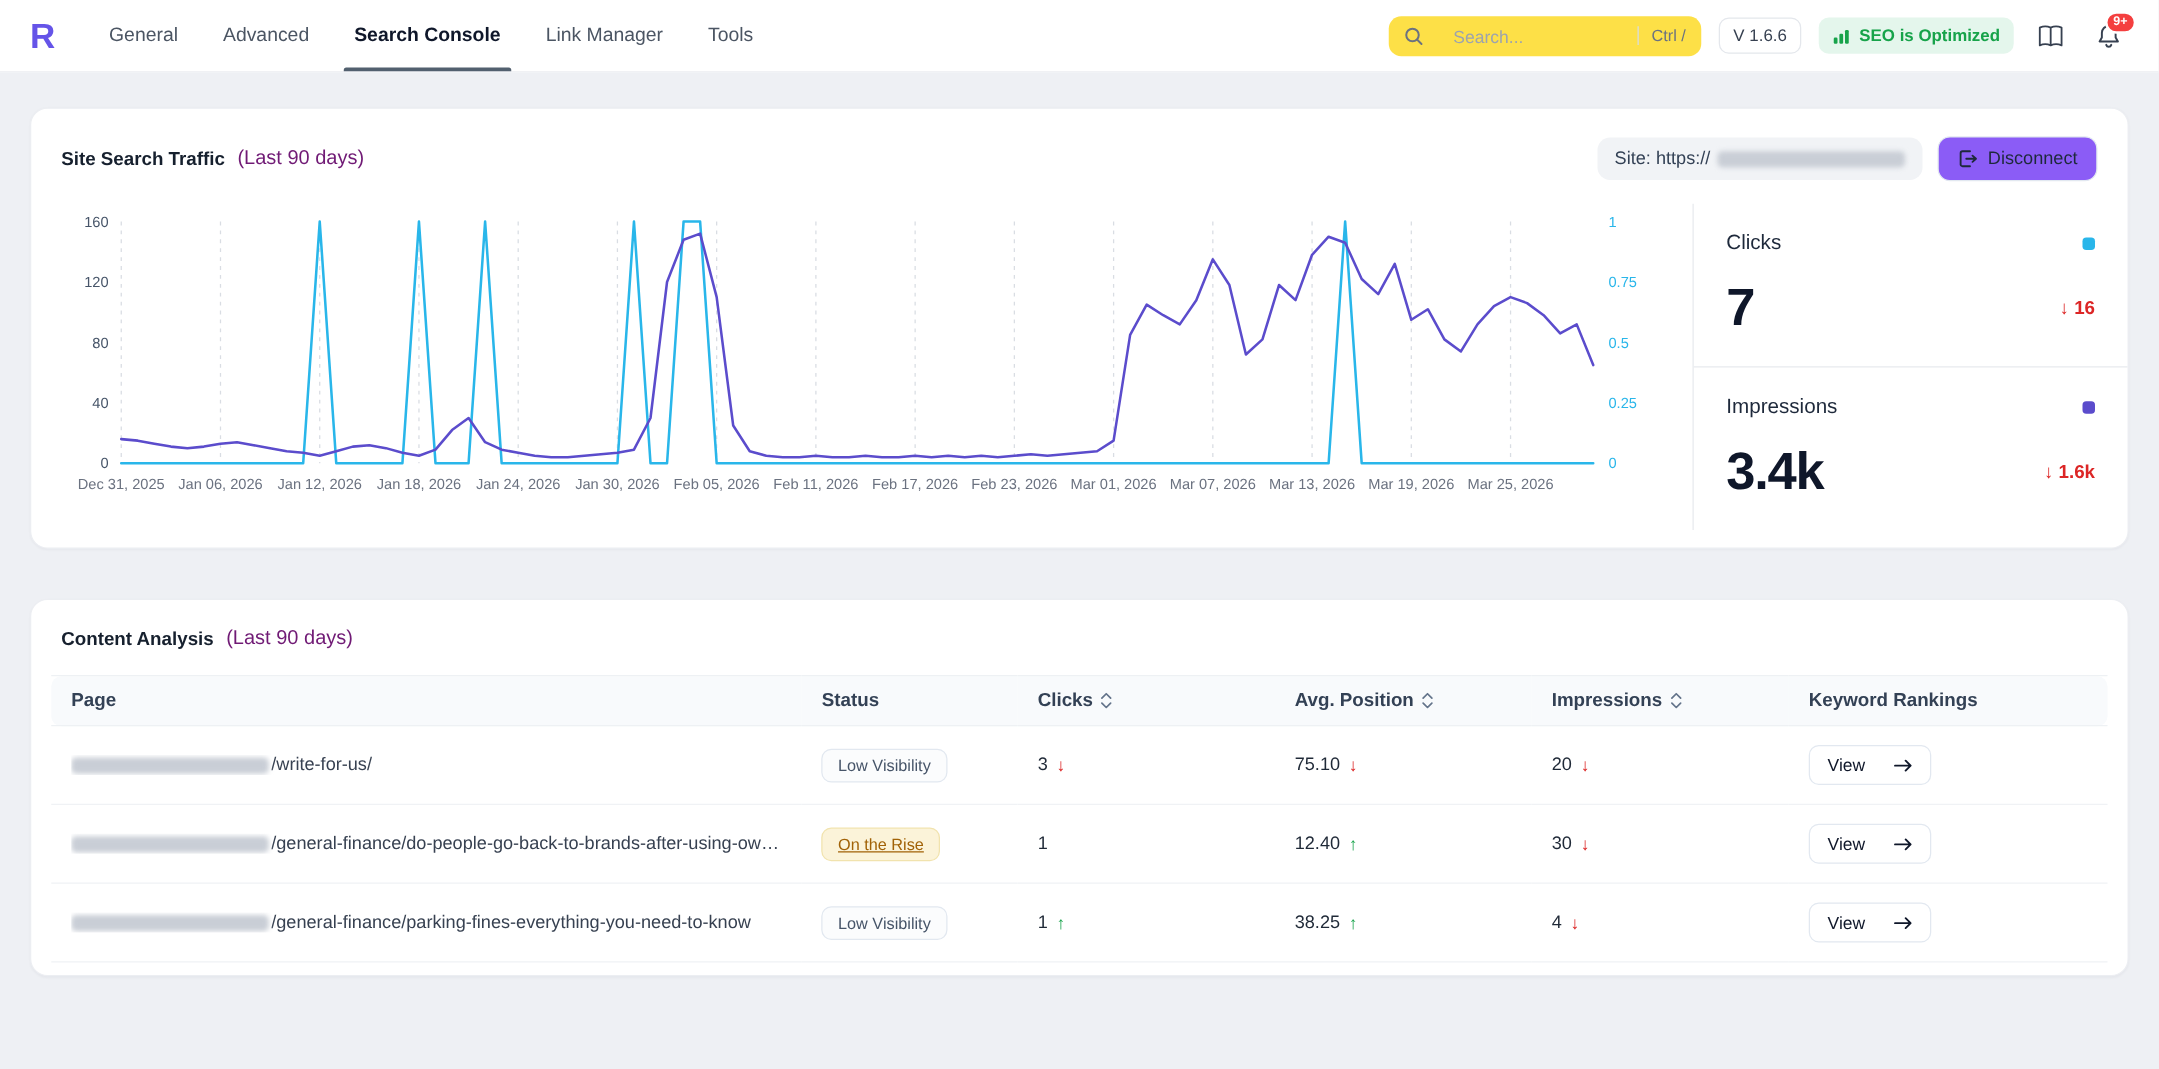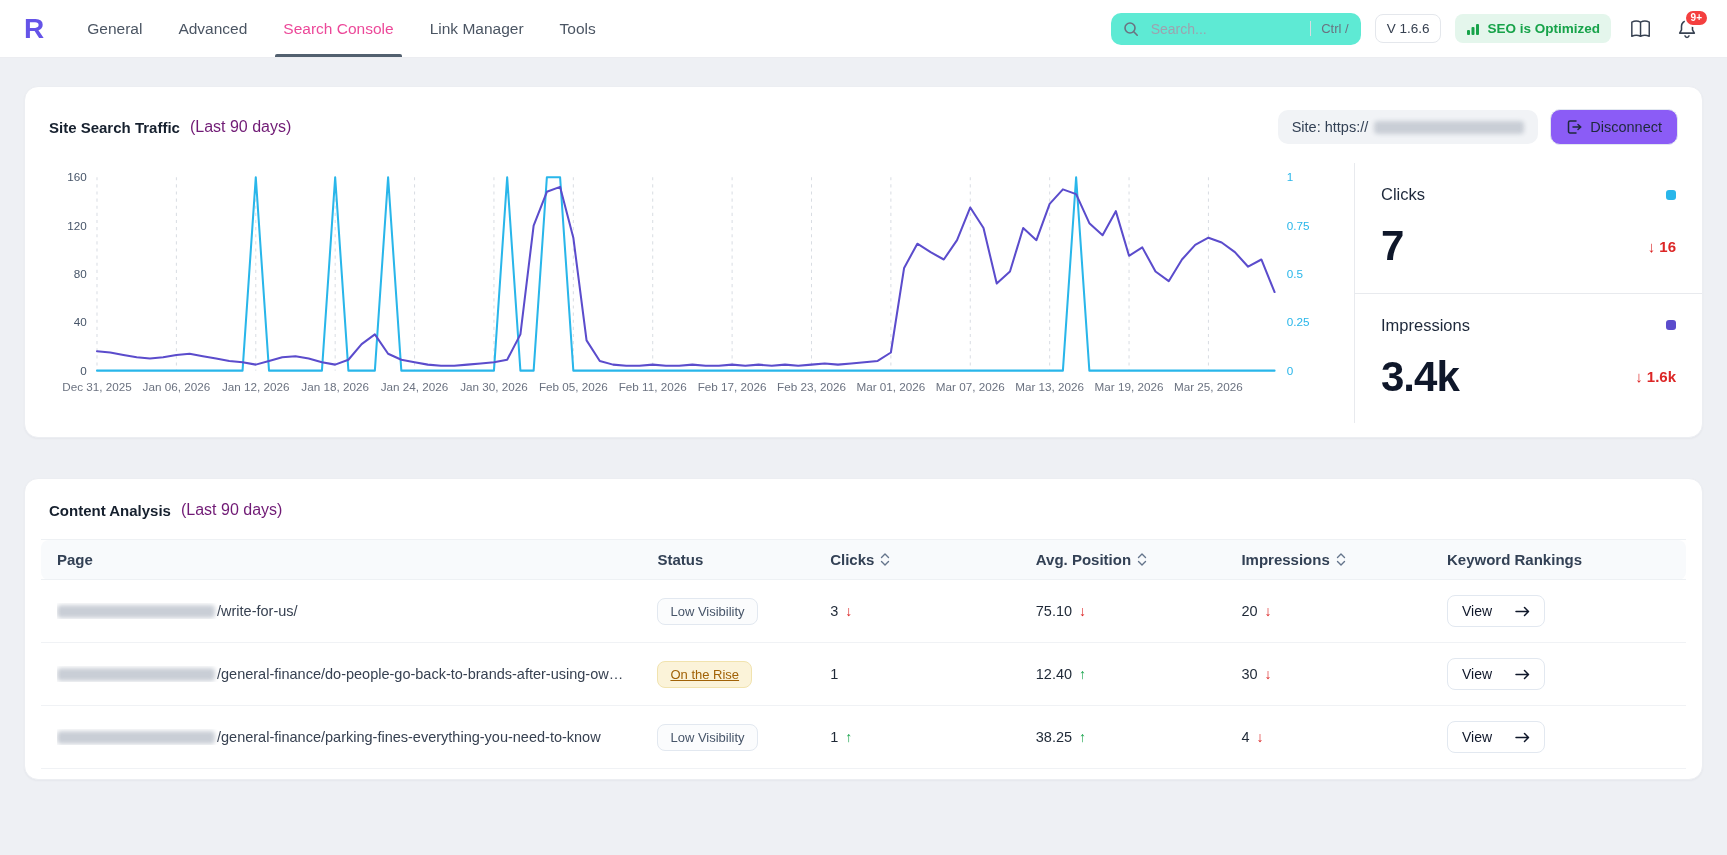--- a/index.html
+++ b/index.html
@@ -5,24 +5,24 @@
   * { margin:0; padding:0; box-sizing:border-box; }
   html,body { width:1727px; height:855px; overflow:hidden; }
   body { font-family:"Liberation Sans","DejaVu Sans",sans-serif; background:#eef0f4; color:#1f2937; }
 
   
   .navbar { height:58px; background:#fff; display:flex; align-items:stretch; padding:0 24px; border-bottom:1px solid #ecedf1; }
   .logo { display:flex; align-items:center; margin-right:30px; }
   .logo-mark { font-size:28px; font-weight:800; color:#6554e8; letter-spacing:-1px; }
   .nav-items { display:flex; align-items:stretch; gap:8px; }
   .nav-item { display:flex; align-items:center; padding:0 14px; font-size:15.5px; color:#4b5563; cursor:pointer; position:relative; }
-  .nav-item.active { color:#ec4899; font-weight:400; }
+  .nav-item.active { color:#0f172a; font-weight:700; }
   .nav-item.active::after { content:""; position:absolute; left:6px; right:6px; bottom:0; height:3px; background:#52606f; border-radius:2px 2px 0 0; }
   .nav-right { margin-left:auto; display:flex; align-items:center; gap:14px; }
-  .searchbox { display:flex; align-items:center; background:#5eead4; border-radius:10px; padding:8px 12px; width:250px; gap:12px; }
+  .searchbox { display:flex; align-items:center; background:#fde047; border-radius:10px; padding:8px 12px; width:250px; gap:24px; }
   .searchbox input { border:none; outline:none; background:transparent; flex:1; font-size:14px; color:#374151; font-family:inherit; min-width:0; }
   .searchbox input::placeholder { color:#9ca3af; }
   .shortcut { font-size:13px; color:#6b7280; border-left:1px solid #d8dce2; padding-left:10px; white-space:nowrap; }
   .version-pill { border:1px solid #e4e7ec; border-radius:8px; padding:6px 11px; font-size:13.5px; color:#374151; background:#fff; }
   .seo-pill { display:flex; align-items:center; gap:7px; background:#e4f6ec; color:#17a34a; border-radius:8px; padding:7px 11px; font-size:13.5px; font-weight:600; }
   .icon-btn { position:relative; display:flex; align-items:center; justify-content:center; width:32px; height:32px; cursor:pointer; }
   .notif-badge { position:absolute; top:-4px; right:-6px; background:#f43f3f; color:#fff; font-size:10px; font-weight:700; border-radius:9px; padding:2px 5px; line-height:1; border:2px solid #fff; }
 
   
   .card { background:#fff; border-radius:14px; margin:0 24px; box-shadow:0 1px 2px rgba(16,24,40,.04); border:1px solid #eceef2; }

